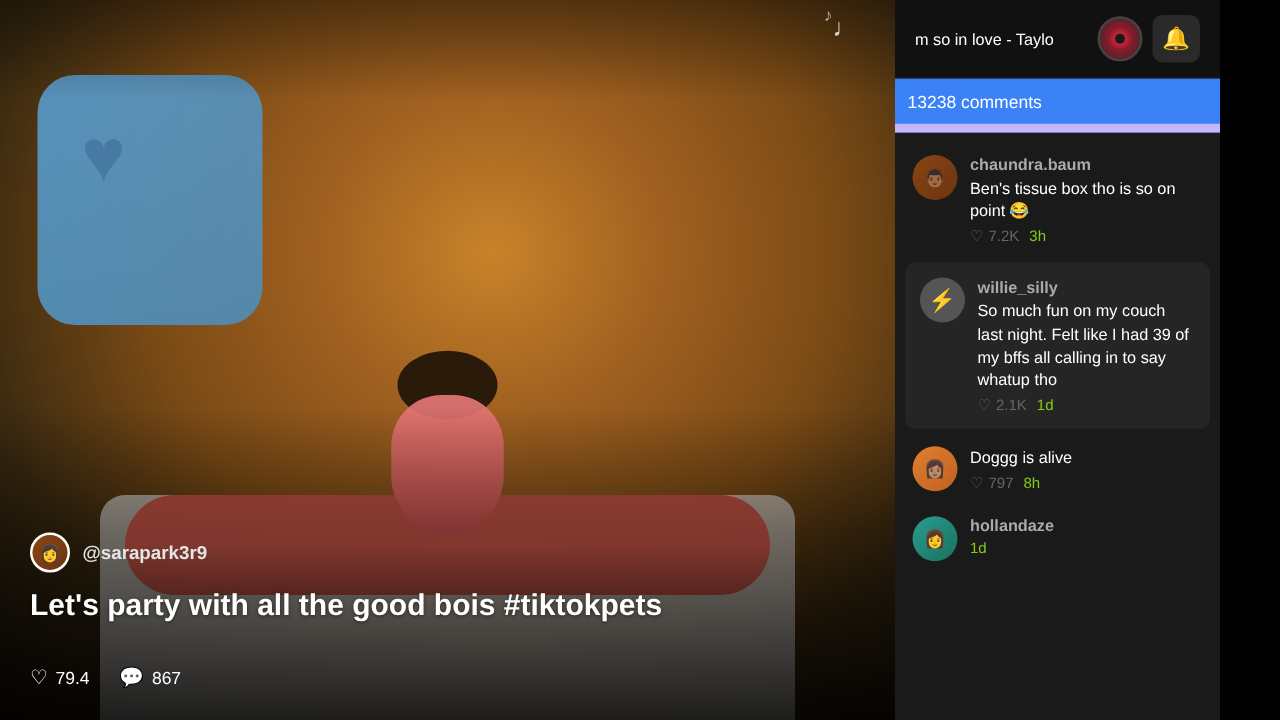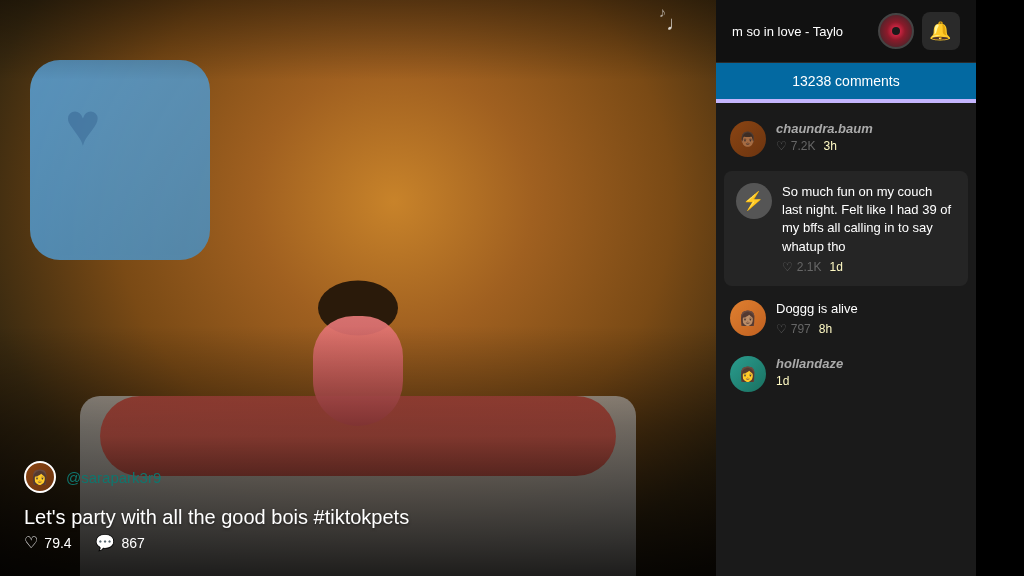--- a/index.html
+++ b/index.html
@@ -145,31 +145,31 @@
       border: 2px solid #fff;
       flex-shrink: 0;
       overflow: hidden;
       display: flex;
       align-items: center;
       justify-content: center;
       font-size: 14px;
     }
 
     .username {
-      color: #0f766e;
+      color: #e5e5e5;
       font-size: 15px;
-      font-weight: 400;
+      font-weight: 700;
     }
 
     .caption {
       color: #fff;
-      font-size: 20px;
-      font-weight: 400;
+      font-size: 24px;
+      font-weight: 700;
       line-height: 1.25;
-      margin-bottom: 3px;
+      margin-bottom: 32px;
       text-shadow: 0 1px 3px rgba(0,0,0,0.5);
     }
 
     .video-stats {
       display: flex;
       gap: 24px;
       align-items: center;
     }
 
     .stat {
@@ -272,27 +272,27 @@
       margin-left: 8px;
     }
 
     .bell-icon {
       font-size: 18px;
       color: #fff;
     }
 
     
     .comments-header {
-      text-align: center;
+      text-align: left;
       padding: 10px;
       color: #fff;
       font-size: 14px;
       font-weight: 500;
-      background: #0369a1;
-      border-bottom: 4px solid #c4b5fd;
+      background: #3b82f6;
+      border-bottom: 7px solid #c4b5fd;
     }
 
     
     .comments-list {
       flex: 1;
       overflow-y: auto;
       padding: 8px 0;
     }
 
     .comment-item {
@@ -324,21 +324,20 @@
     .comment-content {
       flex: 1;
       min-width: 0;
     }
 
     .comment-username {
       color: #aaa;
       font-size: 13px;
       font-weight: 600;
       margin-bottom: 3px;
-      font-style: italic;
     }
 
     .comment-text {
       color: #fff;
       font-size: 13px;
       line-height: 1.4;
       margin-bottom: 4px;
     }
 
     .comment-meta {
@@ -349,21 +348,21 @@
       font-size: 12px;
     }
 
     .comment-likes {
       display: flex;
       align-items: center;
       gap: 4px;
     }
 
     .comment-time {
-      color: #fef9c3;
+      color: #84cc16;
     }
 
     
     .av-brown { background: linear-gradient(135deg, #8B4513, #6b3410); }
     .av-gray { background: linear-gradient(135deg, #666, #444); }
     .av-orange { background: linear-gradient(135deg, #e08030, #c06020); }
     .av-teal { background: linear-gradient(135deg, #2a9d8f, #1a7060); }
   </style>
 </head>
 <body>
@@ -419,33 +418,35 @@
   <div class="comments-header">
     <span>13238 comments</span>
   </div>
 
   <div class="comments-list">
 
     <div class="comment-item">
       <div class="comment-avatar av-brown">👨🏾</div>
       <div class="comment-content">
         <div class="comment-username">chaundra.baum</div>
+        <div class="comment-text">Ben's tissue box tho is so on point 😂</div>
         <div class="comment-meta">
           <span class="comment-likes">
             <span>♡</span>
             <span>7.2K</span>
           </span>
           <span class="comment-time">3h</span>
         </div>
       </div>
     </div>
 
     <div class="comment-item highlighted">
       <div class="comment-avatar av-gray" style="background: #555; font-size:18px; display:flex; align-items:center; justify-content:center;">⚡</div>
       <div class="comment-content">
+        <div class="comment-username">willie_silly</div>
         <div class="comment-text">So much fun on my couch last night. Felt like I had 39 of my bffs all calling in to say whatup tho</div>
         <div class="comment-meta">
           <span class="comment-likes">
             <span>♡</span>
             <span>2.1K</span>
           </span>
           <span class="comment-time">1d</span>
         </div>
       </div>
     </div>

